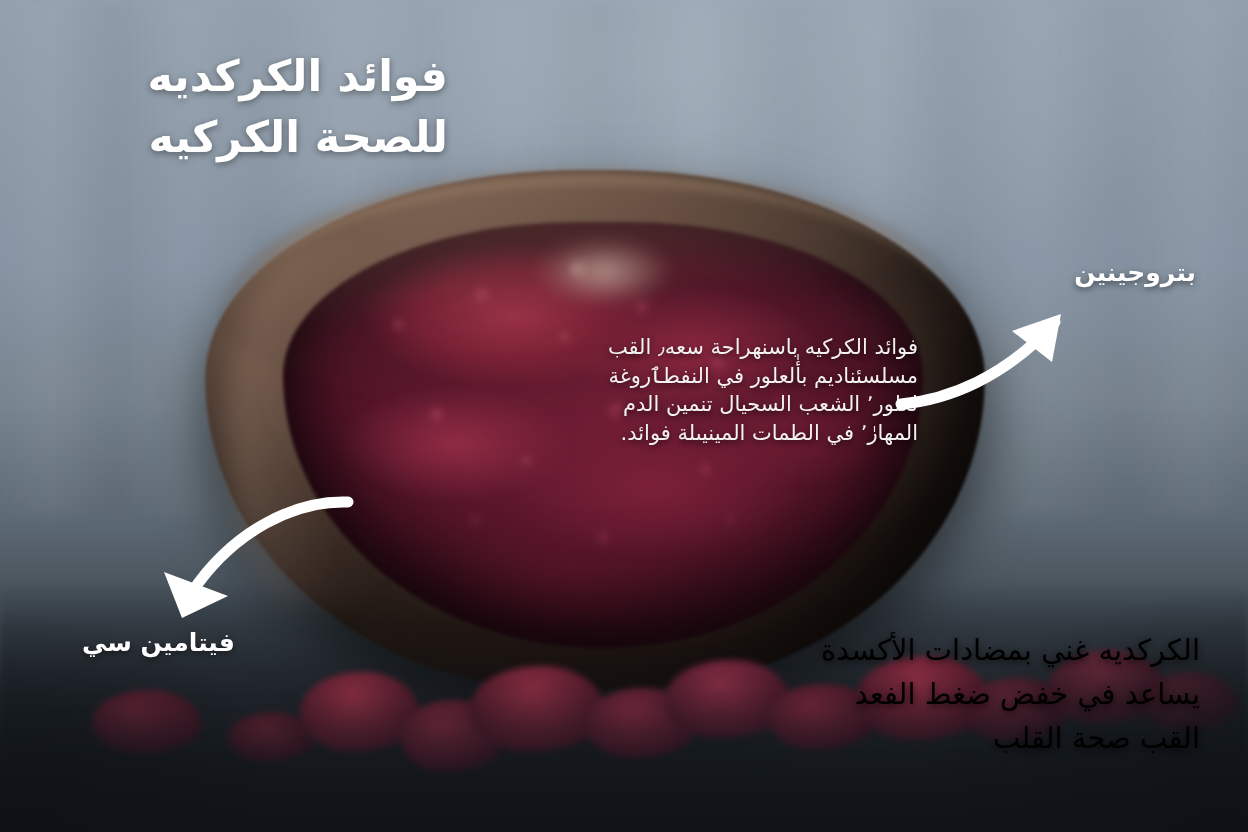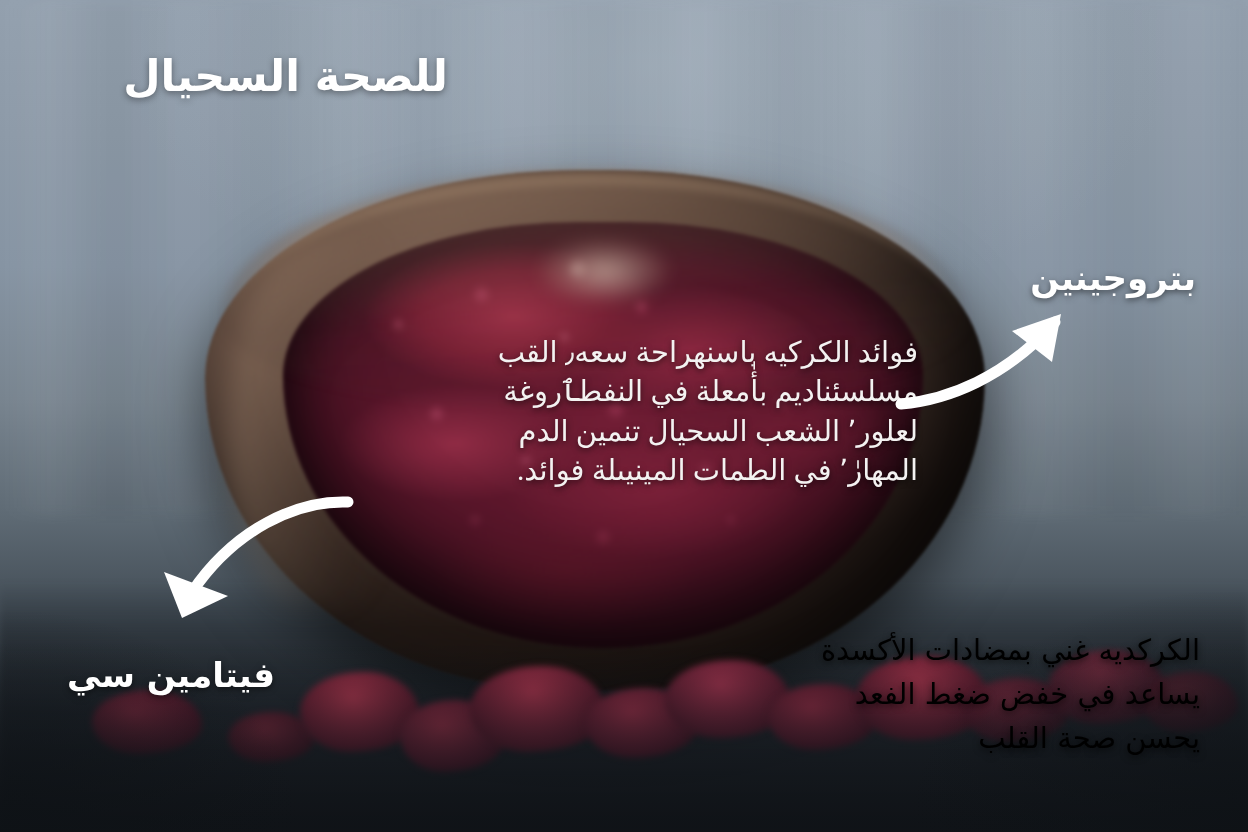--- a/index.html
+++ b/index.html
@@ -223,50 +223,49 @@
     direction:rtl;
   }
   .title span { display:block; }
 
   .body-text {
     position:absolute;
     left:318px; top:333px; width:600px;
     text-align:right;
     direction:rtl;
     color:#f3f2f1;
-    font-size:29px;
+    font-size:21px;
     line-height:1.36;
     text-shadow:0 2px 6px rgba(0,0,0,0.62);
-    font-family:Liberation Serif, serif;
   }
   .body-text span { display:block; }
 
   .benefits-text {
     position:absolute;
     right:48px; top:628px; width:620px;
     text-align:right;
     direction:rtl;
     color:#000000;
     font-size:29px;
     line-height:1.52;
     text-shadow:0 2px 7px rgba(0,0,0,0.66);
   }
   .benefits-text span { display:block; }
 
   .label {
     position:absolute;
     color:#ffffff;
     font-weight:bold;
-    font-size:34px;
+    font-size:25px;
     direction:rtl;
     white-space:nowrap;
     text-shadow:0 2px 6px rgba(0,0,0,0.50);
   }
   .label-anthocyanin { right:52px; top:258px; }
-  .label-vitaminc    { left:67px;  top:628px;margin-top:27px; }
+  .label-vitaminc    { left:82px;  top:628px; }
 
   
   .arrow { position:absolute; pointer-events:none; }
   .arrow-up    { left:895px; top:296px; width:210px; height:118px; }
   .arrow-down  { left:148px; top:486px; width:212px; height:140px; }
 </style>
 </head>
 <body>
 
 <div class="poster">
@@ -297,34 +296,35 @@
   <div class="petal p9"></div>
   <div class="petal p10"></div>
   <div class="petal p11"></div>
   <div class="petal p12"></div>
 
   <div class="table-vignette"></div>
   <div class="corner-dark-l"></div>
   <div class="corner-dark-r"></div>
 
   <div class="title">
-    <span>للصحة السحيال</span>
+    <span>فوائد الكركديه</span>
+    <span>للصحة الكركيه</span>
   </div>
 
   <div class="body-text">
     <span>فوائد الكركيه باسنهراحة سعه٫ القب</span>
-    <span>مسلسئناديم بأٰمعلة في النفطٱروغة</span>
+    <span>مسلسئناديم بأٰلعلور في النفطٱروغة</span>
     <span>لعلور٬ الشعب السحيال تنمين الدم</span>
     <span>المهارٰ٬ في الطمات المينيىلة فوائد.</span>
   </div>
 
   <div class="benefits-text">
     <span>الكركديه غني بمضادات الأكسدة</span>
     <span>يساعد في خفض ضغط الفعد</span>
-    <span>يحسن صحة القلب</span>
+    <span>القب صحة القلب</span>
   </div>
 
   <div class="label label-anthocyanin">بتروجينين</div>
 
   <div class="label label-vitaminc">فيتامين سي</div>
 
   <svg class="arrow arrow-up" viewBox="0 0 210 118">
     <path d="M6 108 C 52 104, 110 82, 160 26" fill="none" stroke="#ffffff" stroke-width="11" stroke-linecap="round"></path>
     <path d="M117 35 L 166 18 L 157 66 Z" fill="#ffffff"></path>
   </svg>

